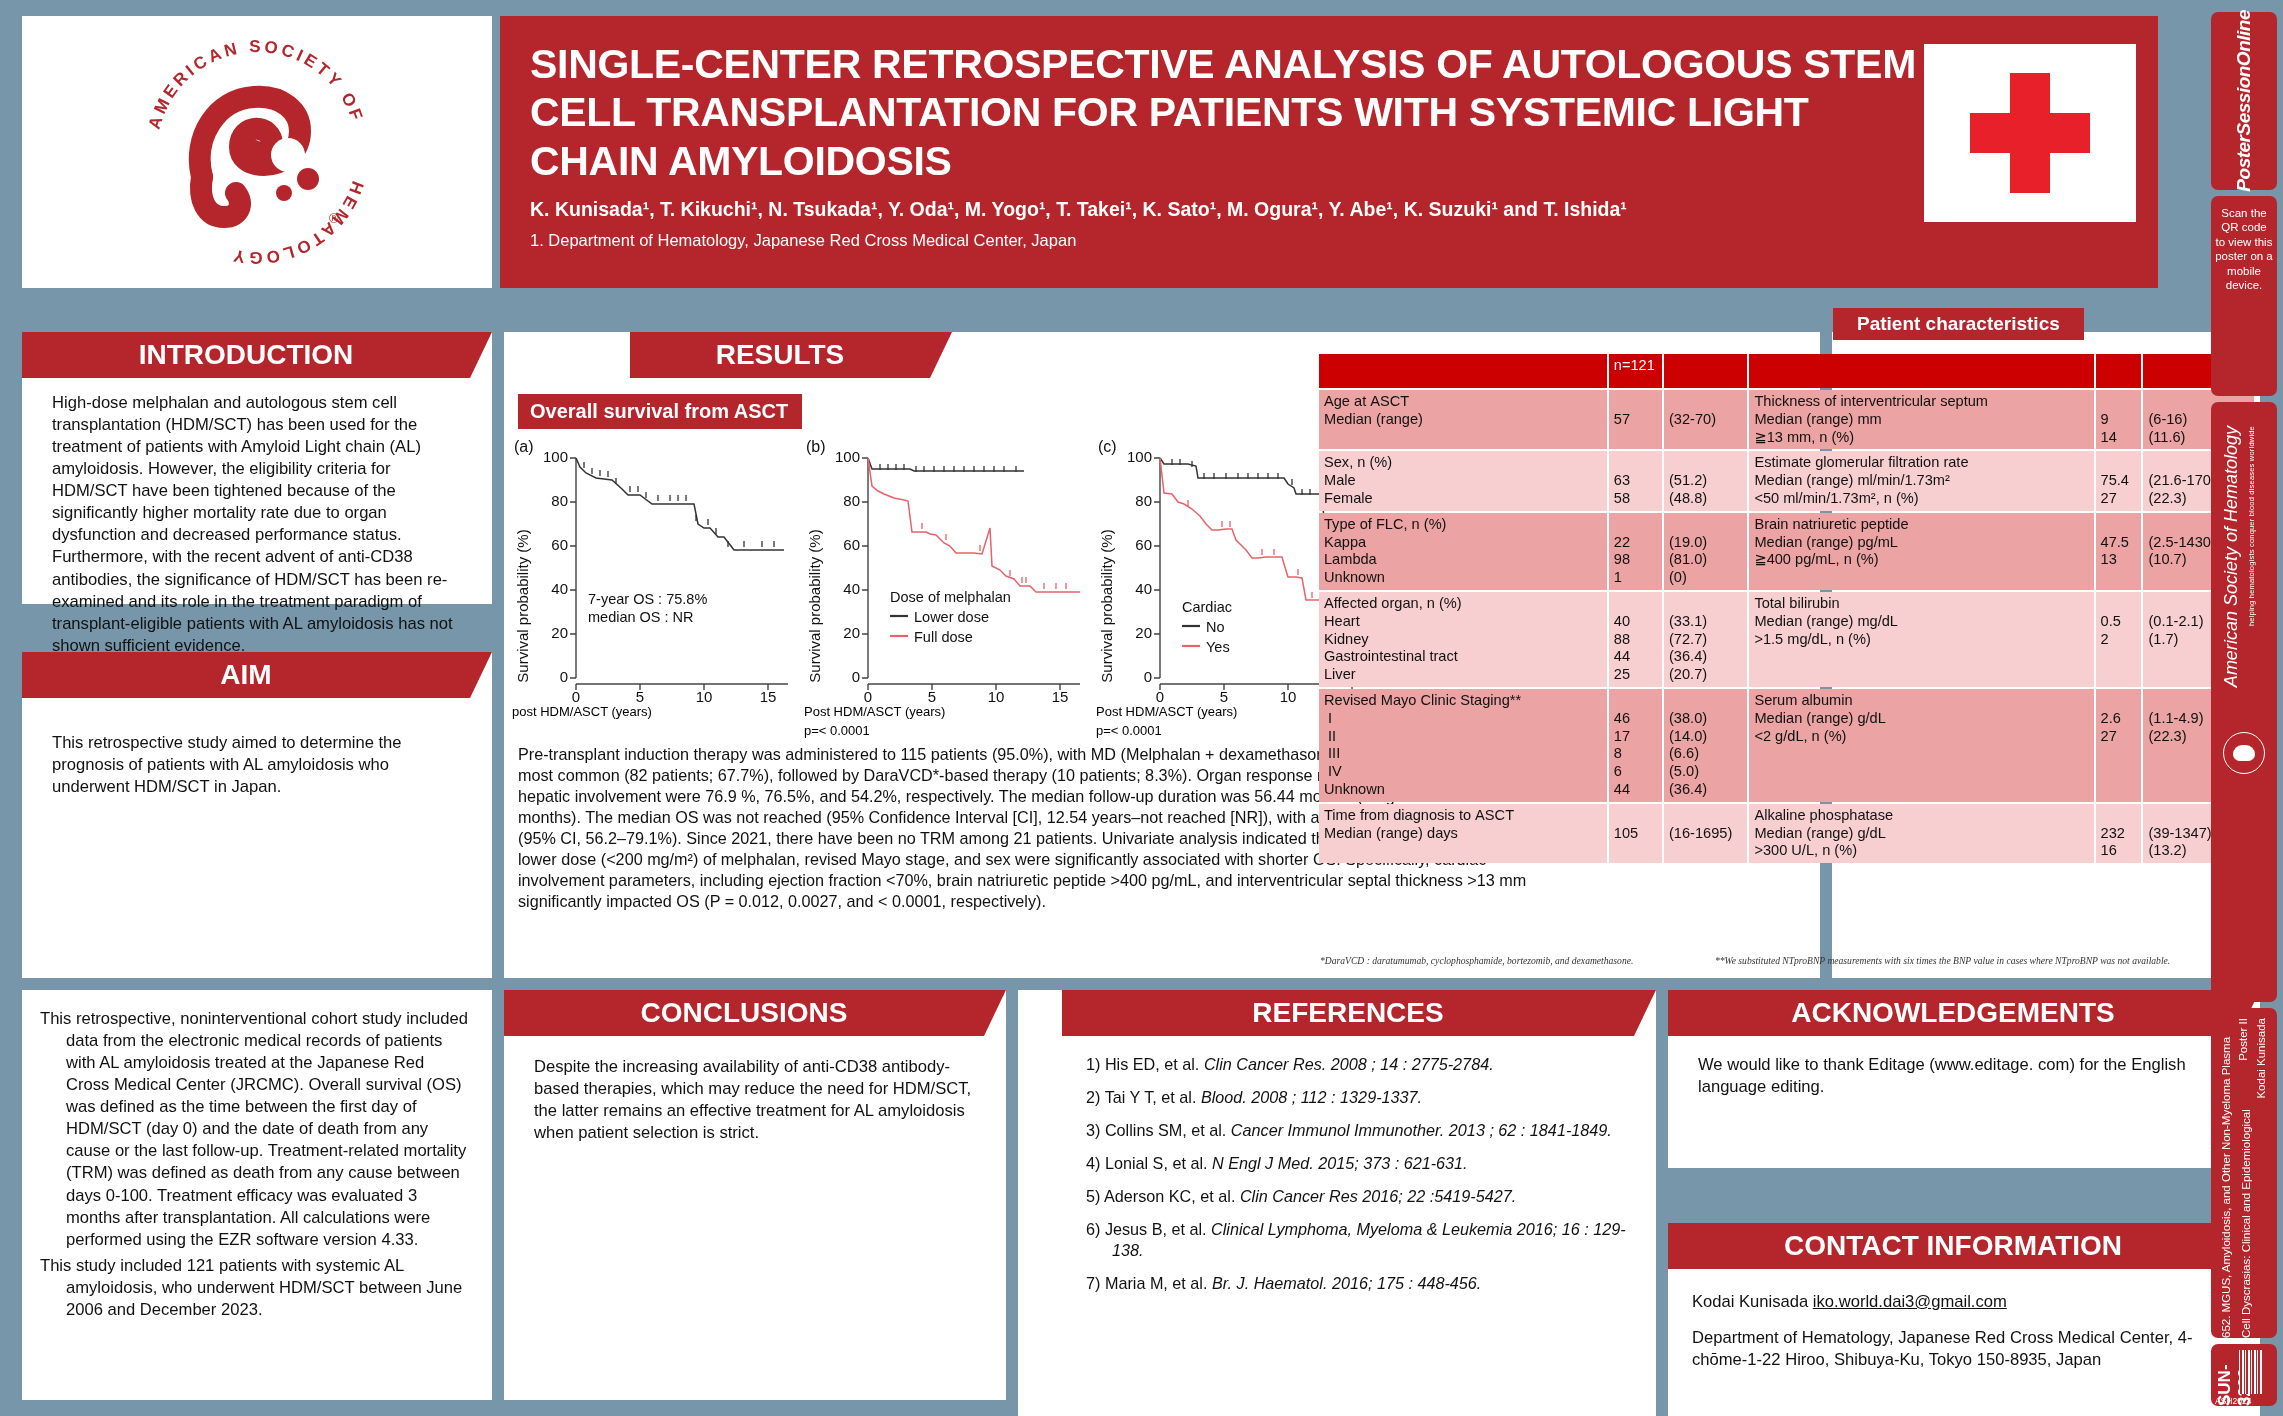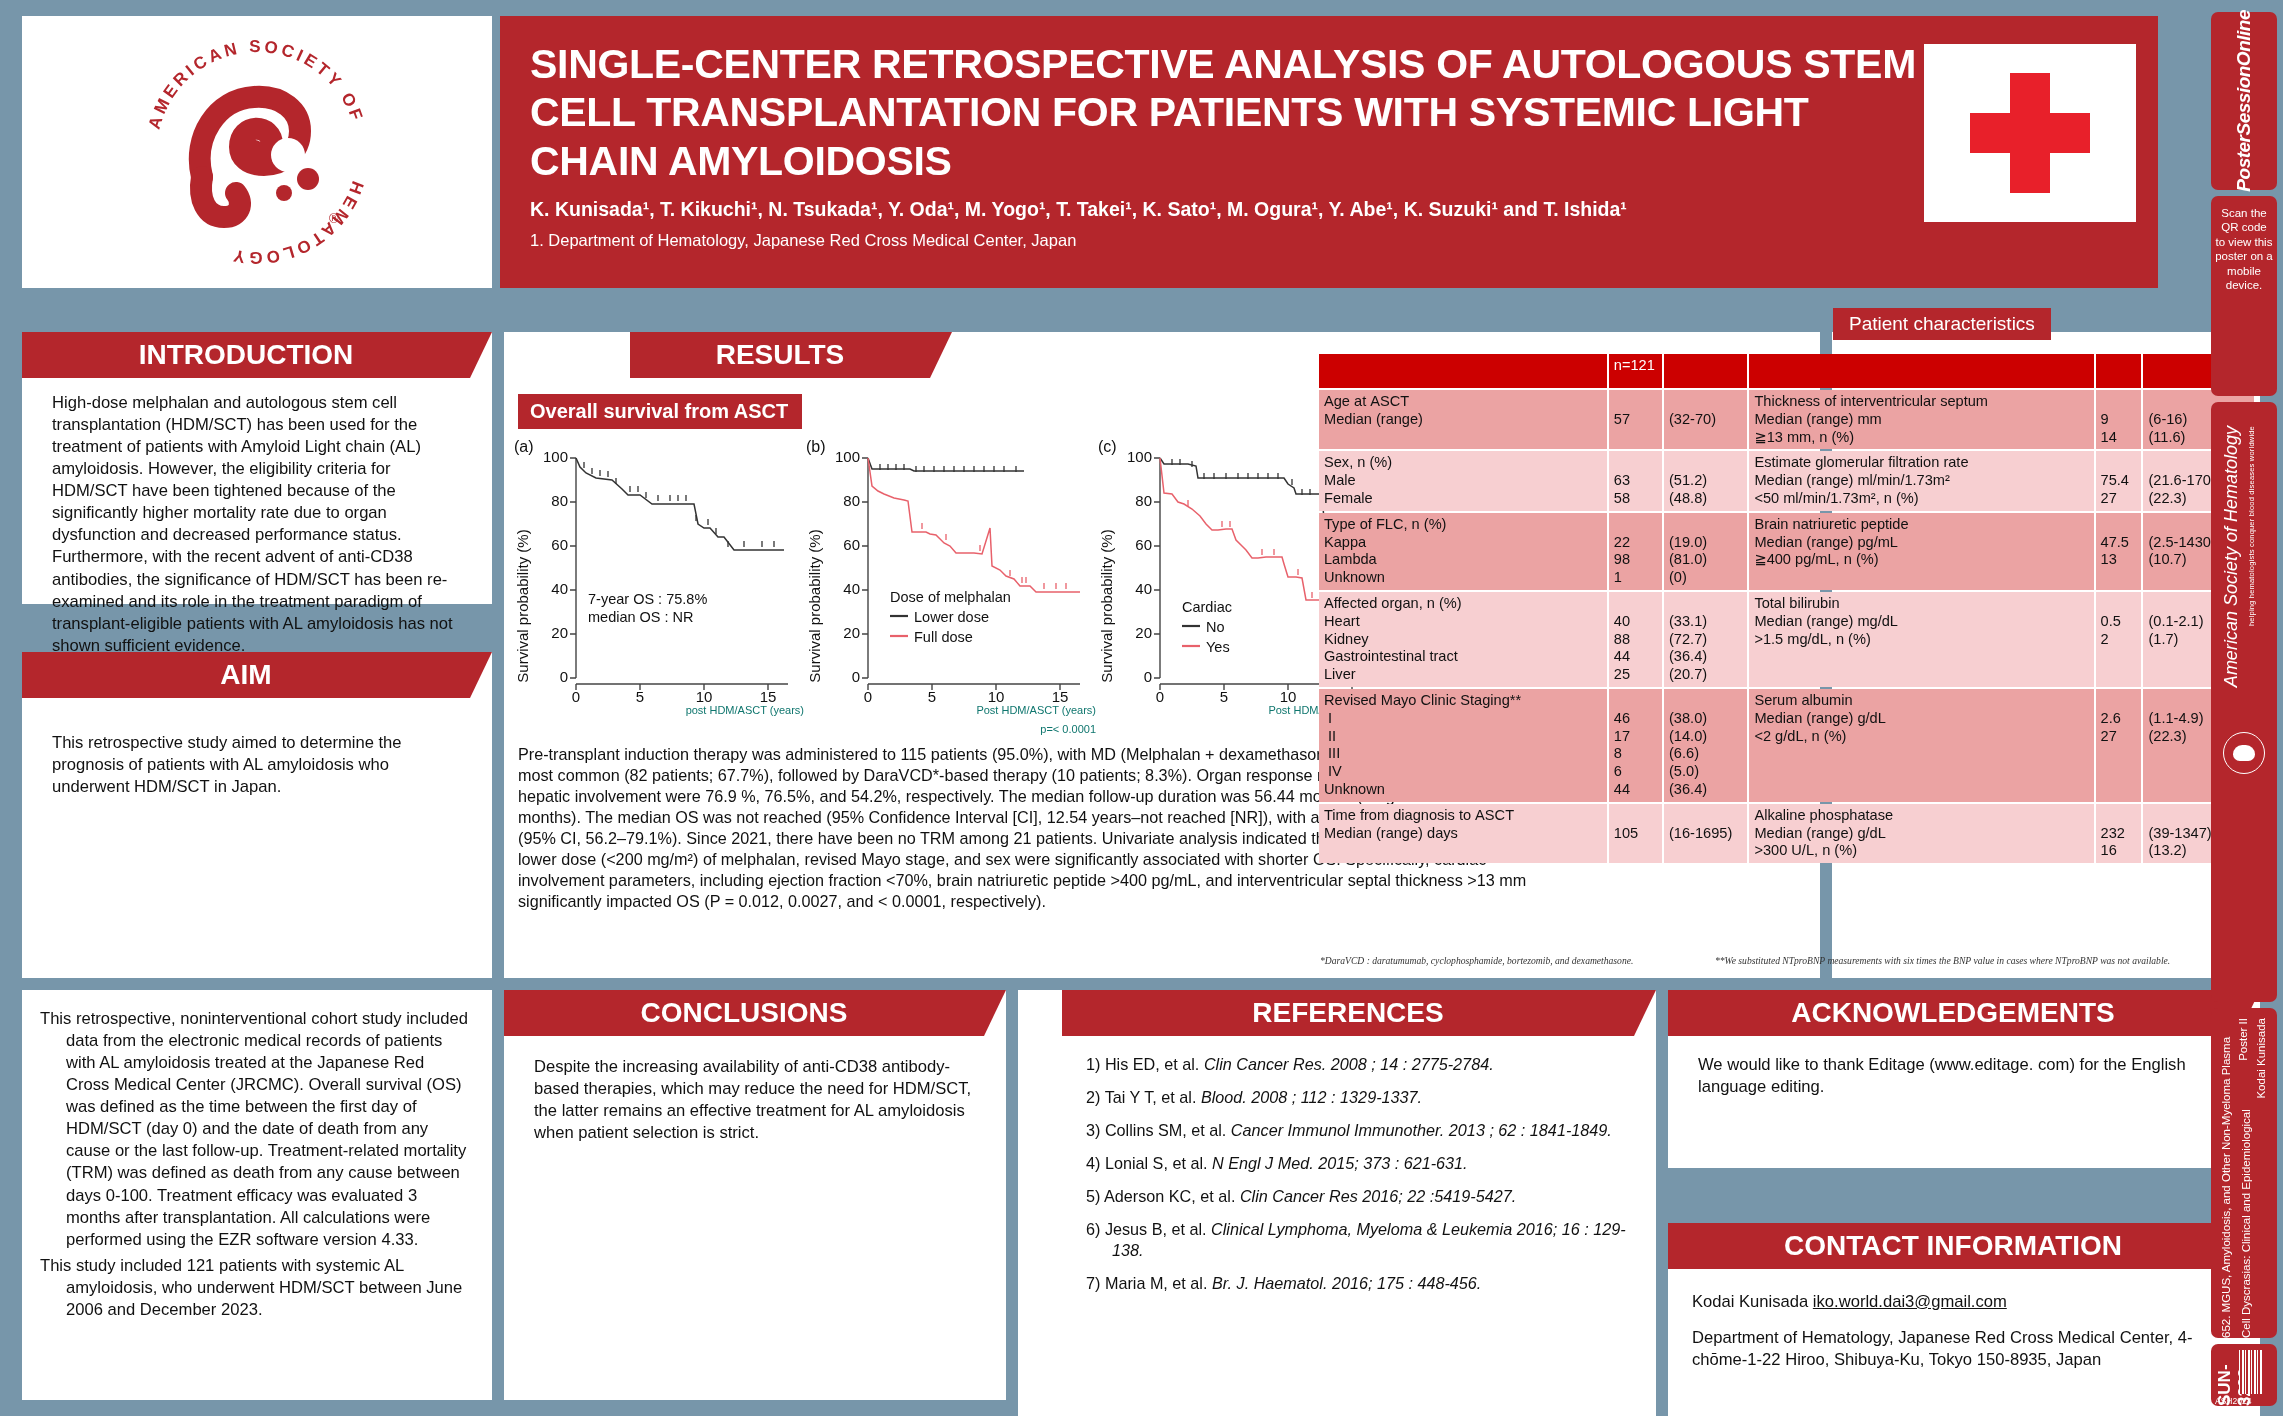--- a/index.html
+++ b/index.html
@@ -94,34 +94,34 @@
     position: absolute; left: 8px; top: 104px;
     width: 1300px; height: 300px;
     display: flex;
   }
   .kmchart { position: relative; width: 292px; height: 300px; }
   .kmchart .panel-letter {
     position: absolute; left: 2px; top: 2px;
     font-size: 16px; color: #111;
   }
   .km-xlabel {
-    position: absolute; width: 100%; text-align: right;
-    font-size: 11px; color:#0f766e;
+    position: absolute; width: 100%; text-align: left;
+    font-size: 13px; color:#000000;
   }
   .results-para {
     position: absolute; left: 14px; top: 412px; width: 1012px;
     font-size: 16.2px; line-height: 1.30; color: #111; text-align: left;
   }
 
   
   #panel-table { left: 1832px; top: 332px; width: 428px; height: 646px; }
   .pc-title {
     position: absolute; left: 1833px; top: 308px;
-    background: #b4262c; color: #fff; font-weight: normal;
-    font-size: 19px; padding: 5px 16px; z-index: 5;
+    background: #b4262c; color: #fff; font-weight: bold;
+    font-size: 19px; padding: 5px 24px; z-index: 5;
   }
   .pctable {
     position: absolute; left: 1317px; top: 352px;
     width: 939px;
     border-collapse: separate; border-spacing: 2px;
     font-size: 14.6px; color: #111;
   }
   .pctable td { vertical-align: top; padding: 3px 5px; line-height: 1.22; }
   .pctable .hdr { background: #cc0000; color: #fff; height: 34px; font-weight: normal; }
   .pctable .dark { background: #eba3a3; }

